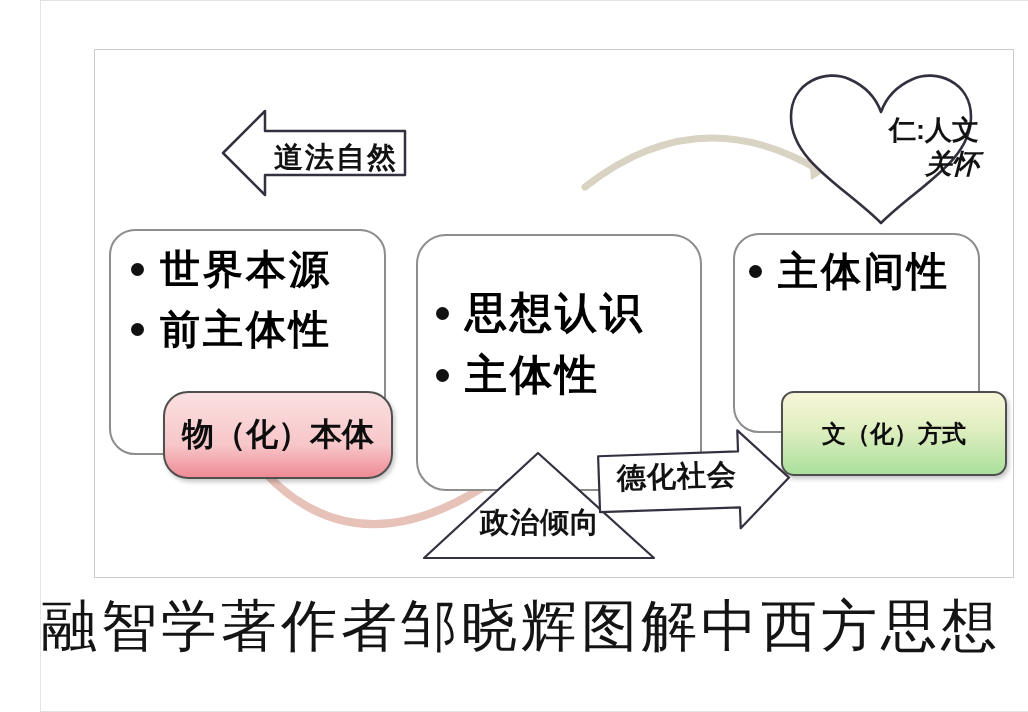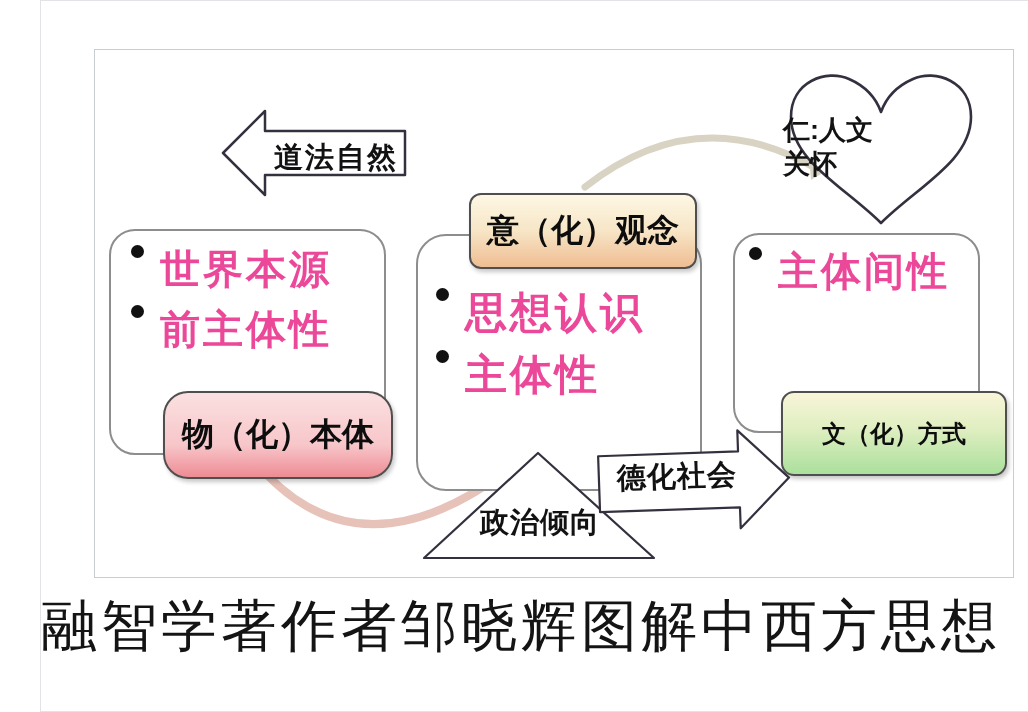--- a/index.html
+++ b/index.html
@@ -12,21 +12,21 @@
   html,body{width:1028px; height:712px; background:#fff; overflow:hidden;
     font-family:"Liberation Sans", sans-serif;}
   .page{position:absolute; inset:0; width:1028px; height:712px; background:#fff;
     border:1px solid #e3e3e7;margin-left:40px;}
   .panel{position:absolute; left:53px; top:48px; width:920px; height:529px;
     background:#fff; border:1px solid var(--panel_border);}
   .abs{position:absolute;}
   
   .wbox{position:absolute; background:#fff; border:2px solid var(--whitebox_border);
     display:flex; flex-direction:column; z-index:1;}
-  .wbox .item{display:flex; font-weight:700; color:#ec4899;
+  .wbox .item{display:flex; align-items:center; font-weight:700; color:#000000;
     letter-spacing:3px; line-height:1.2; white-space:nowrap;}
   .bullet{width:13px; height:13px; border-radius:50%; background:#111;
     margin:0 16px 0 0; flex:0 0 auto;}
   .wbox-left{left:68px; top:228px; width:277px; height:226px; border-radius:26px;
     padding:14px 6px 0 20px; gap:12px; font-size:40px;}
   .wbox-center{left:375px; top:233px; width:286px; height:257px; border-radius:30px;
     padding:52px 22px 0 18px; gap:12px; font-size:42px;}
   .wbox-right{left:692px; top:232px; width:247px; height:200px; border-radius:26px;
     padding:12px 4px 0 14px; gap:12px; font-size:40px;}
   
@@ -39,22 +39,22 @@
   .clabel-wu{left:122px; top:390px; width:230px; height:88px; border-radius:25px;
     font-size:32px;
     background:linear-gradient(180deg, var(--wu_top) 0%, #f7c6c9 62%, var(--wu_bottom) 100%);}
   .clabel-wen{left:740px; top:390px; width:226px; height:85px; border-radius:13px;
     font-size:24px;
     background:linear-gradient(180deg, var(--wen_top) 0%, #dfeec0 45%, var(--wen_bottom) 100%);}
   
   .shape-label{position:absolute; font-weight:700; color:#121212; white-space:nowrap;
     z-index:3;}
   .dao-label{left:233px; top:137px; font-size:29px; letter-spacing:2px;}
-  .heart-label1{left:742px; top:111px; width:196px; text-align:left; font-size:27px;}
-  .heart-label2{left:742px; top:145px; width:196px; text-align:left; font-size:27px;}
+  .heart-label1{left:742px; top:111px; width:196px; text-align:right; font-size:27px;}
+  .heart-label2{left:742px; top:145px; width:196px; text-align:right; font-size:27px;font-style:italic;}
   .triangle-label{left:439px; top:502px; width:120px; text-align:left; font-size:29px;
     letter-spacing:1px;}
   .de-label{left:568px; top:456px; width:136px; text-align:center; font-size:29px;
     transform:rotate(-2deg); letter-spacing:1px;}
   .connector{position:absolute; left:630px; top:270px; width:2px; height:178px;
     background:var(--connector); z-index:0;}
   .caption{position:absolute; left:0; top:588px; width:1028px; 
     font-family:"Liberation Serif", serif; font-size:56px; letter-spacing:4px;
     color:var(--text_dark); white-space:nowrap;}
   svg{display:block;}
@@ -106,21 +106,20 @@
     </div>
   </div>
 
   <div class="wbox wbox-right">
     <div class="item">
       <span class="bullet"></span>
       <span>主体间性</span>
     </div>
   </div>
 
-  <div class="clabel clabel-yi">意（化）观念</div>
   <div class="clabel clabel-wu">物（化）本体</div>
   <div class="clabel clabel-wen">文（化）方式</div>
 
   <svg class="abs" style="left:212px; top:466px; z-index:0;" width="242" height="92" viewBox="0 0 242 92">
     <path d="M14,8 Q104,100 230,20" fill="none" style="stroke:var(--arc_pink);" stroke-width="8" stroke-linecap="round"></path>
   </svg>
 
   <svg class="abs" style="left:378px; top:446px; z-index:1;" width="240" height="116" viewBox="0 0 240 116">
     <polygon points="119,6 5,111 235,111" fill="#ffffff" style="stroke:var(--outline_dark);" stroke-width="2.2" stroke-linejoin="round"></polygon>
   </svg>

